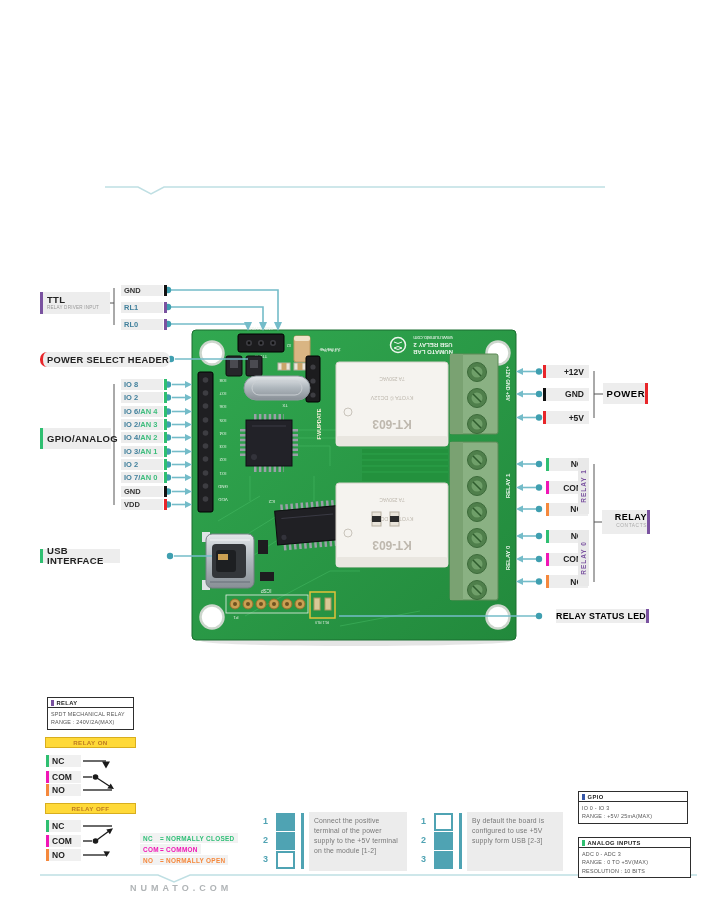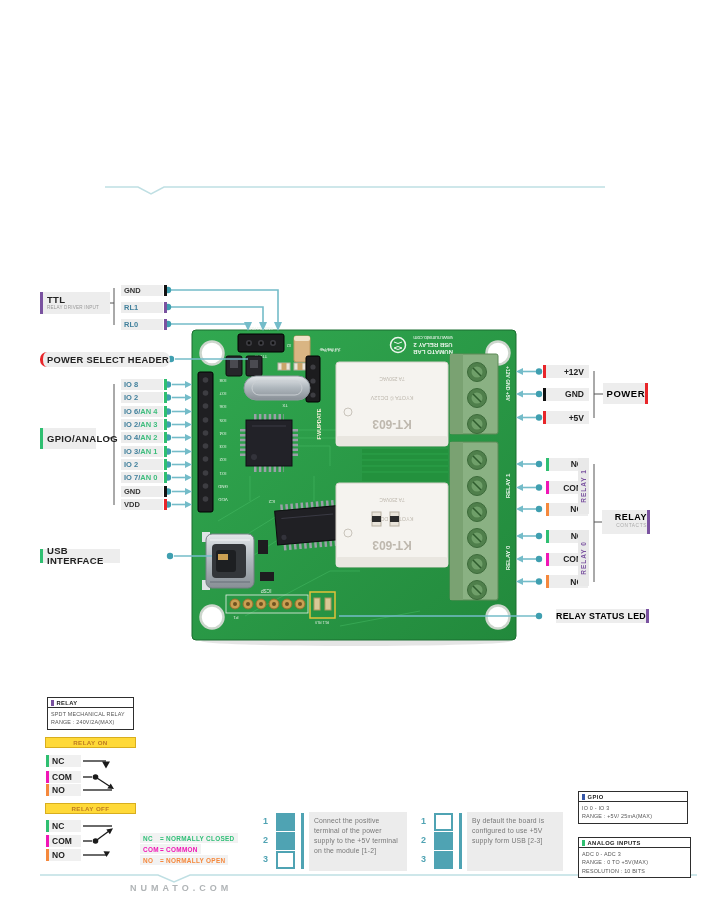--- a/index.html
+++ b/index.html
@@ -430,21 +430,21 @@
   </div>
   <div class="lrow lbl" style="top:319px">
     <span class="plabel">RL0</span>
       <span class="pbar" style="background:#7a52a0"></span>
   </div>
 
   <div class="abs tagbox bl-red lbl" style="left:40px;top:352px;width:130px;height:15px;">
     <span class="t1" style="font-size:9.3px">POWER SELECT HEADER</span>
   </div>
 
-  <div class="abs tagbox bl-green lbl" style="left:40px;top:428px;width:56px;height:21px;">
+  <div class="abs tagbox bl-green lbl" style="left:40px;top:428px;width:71px;height:21px;">
     <span class="t1">GPIO/ANALOG</span>
   </div>
 
   <div class="lrow lbl" style="top:379px">
       <span class="plabel"><span>IO 8</span><span class="an"></span></span>
       <span class="pbar" style="background:#2fbf71"></span>
     </div>
   <div class="lrow lbl" style="top:392px">
       <span class="plabel"><span>IO 2</span><span class="an"></span></span>
       <span class="pbar" style="background:#2fbf71"></span>

